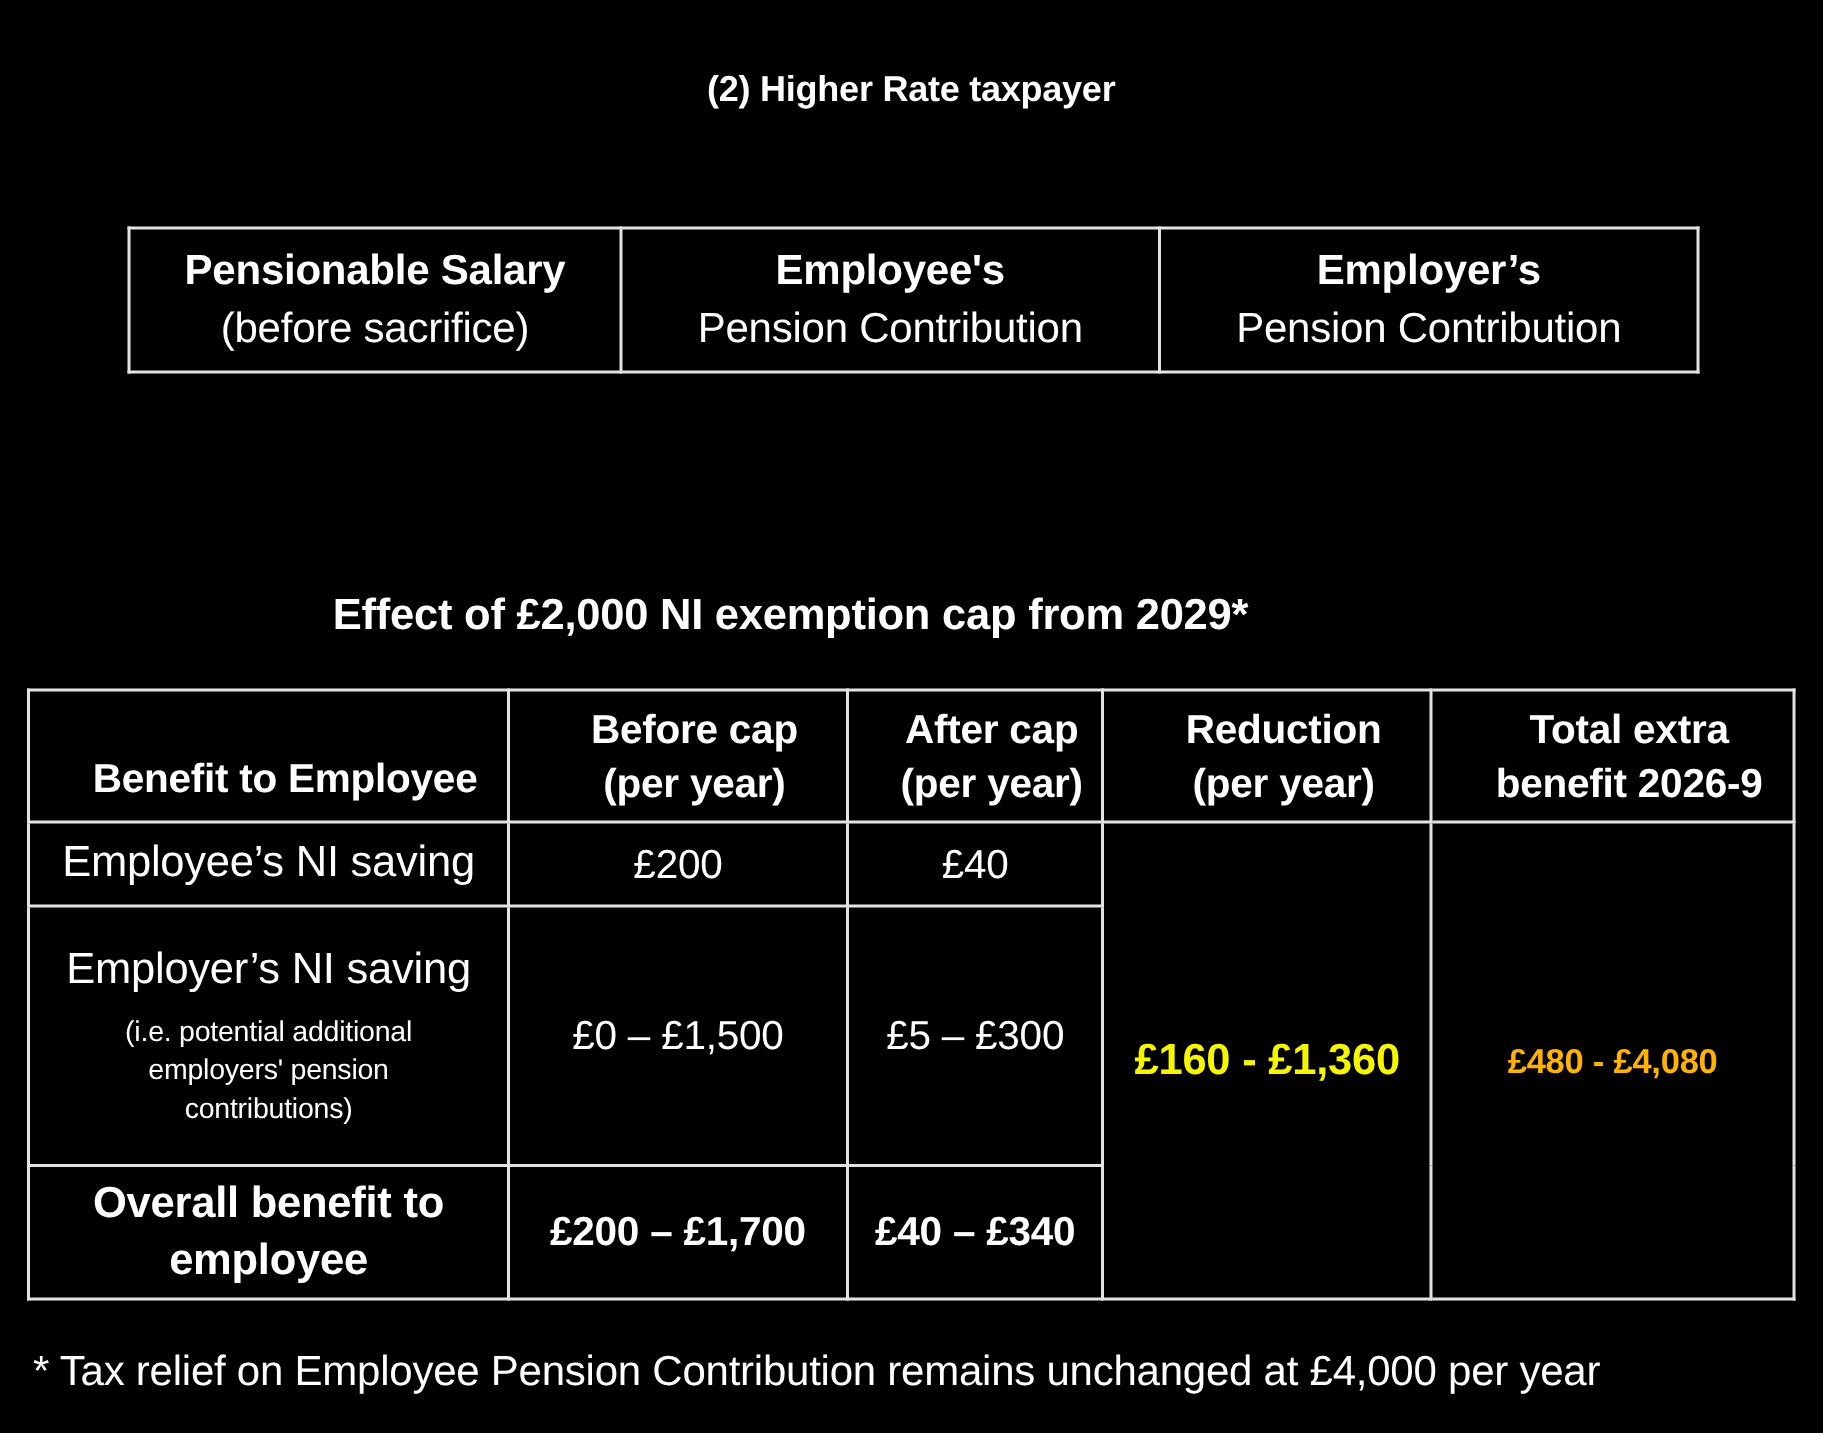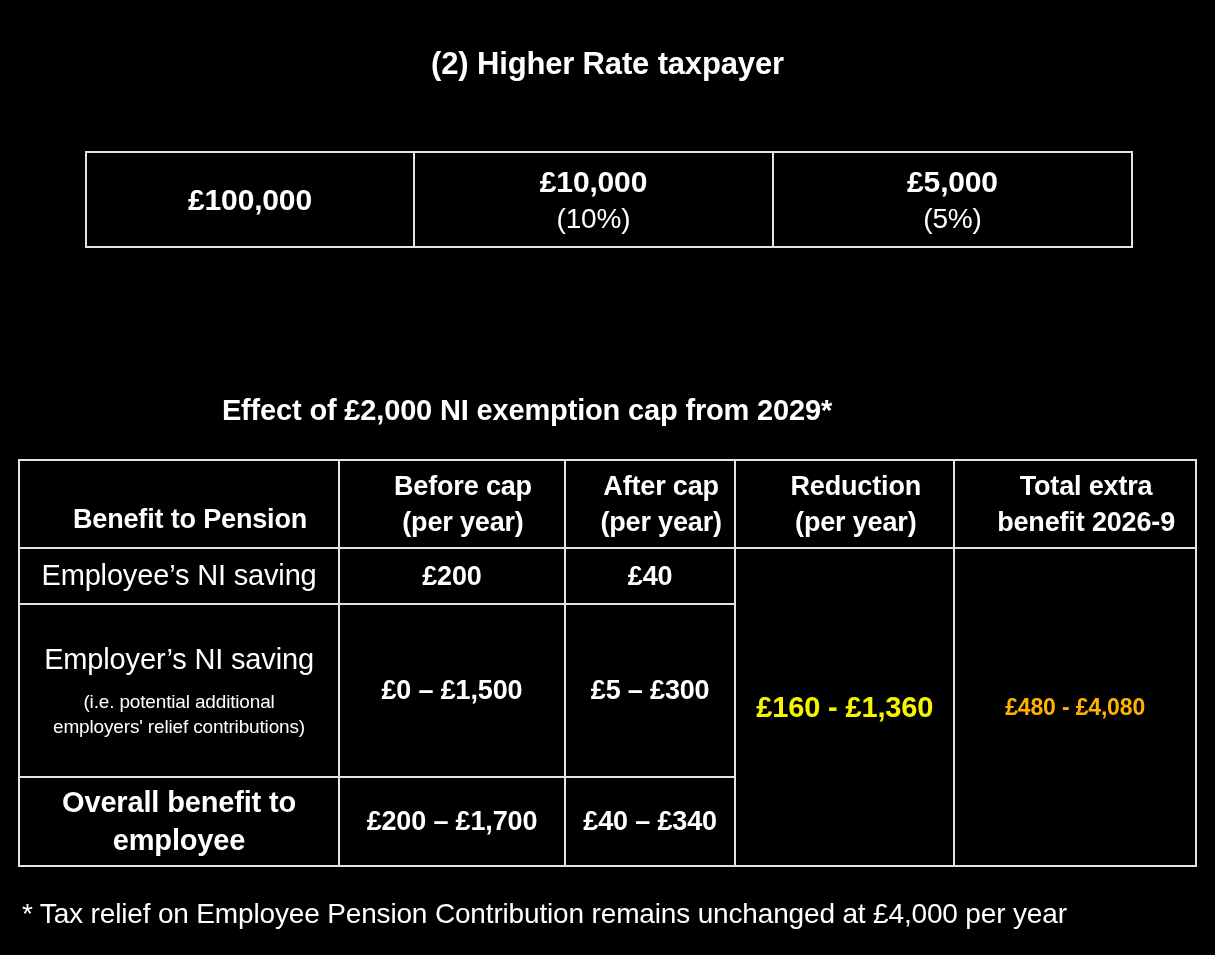--- a/index.html
+++ b/index.html
@@ -10,21 +10,21 @@
     color:#ffffff;
     font-family:"Liberation Sans","DejaVu Sans",sans-serif;
     letter-spacing:-0.01em;
     overflow:hidden;
   }
   .abs { position:absolute; }
 
   #main-title {
     top:46px; left:0; width:1215px;
     text-align:center;
-    font-size:31px; font-weight:700;
+    font-size:24px; font-weight:700;
   }
   #section-title {
     top:394px; left:0; width:1054px;
     text-align:center;
     font-size:29px; font-weight:700;
   }
   #footnote {
     top:898px; left:22px;
     font-size:28px; font-weight:400;
   }
@@ -48,21 +48,21 @@
   
   #benefit-table-wrap { left:18px; top:459px; }
   #benefit-table { width:1179px; }
   .t2-head { font-size:27px; font-weight:700; line-height:1.35;padding-left:28px; }
   .benefit-head-cell { vertical-align:bottom; padding-bottom:10px; }
   .t2-label { font-size:29px; font-weight:400; line-height:1.3; }
   .t2-note  {
     font-size:19px; font-weight:400; line-height:1.36;
     max-width:252px; margin:10px auto 0;
   }
-  .t2-value { font-size:27px; font-weight:700; }
+  .t2-value { font-size:27px; font-weight:400; }
   .t2-bold, .t2-bold .t2-label, td.t2-bold { font-weight:700;border-radius:28px; }
   .overall-label { font-weight:700; max-width:272px; margin:0 auto; }
   .reduction-cell {
     color:var(--reduction-highlight, #f5f500);
     font-size:29px; font-weight:700;margin-top:28px;
   }
   .total-extra-cell {
     color:var(--total-extra-highlight, #ffb300);
     font-size:23px; font-weight:700;
   }
@@ -73,52 +73,53 @@
 <div class="abs" id="main-title">(2) Higher Rate taxpayer</div>
 
 <div class="abs" id="salary-table-wrap">
   <table id="salary-table">
     <colgroup>
       <col style="width:328px">
         <col style="width:359px">
         <col style="width:359px">
     </colgroup>
     <tbody>
-    <tr style="height:95px">
+        <tr style="height:96px">
       <td>
-        <div class="t1-value">£100,000</div>
+        <div class="t1-head-main">Pensionable Salary</div>
+        <div class="t1-head-sub">(before sacrifice)</div>
       </td>
       <td>
-        <div class="t1-value">£10,000</div>
-        <div class="t1-value-note">(10%)</div>
+        <div class="t1-head-main">Employee's</div>
+        <div class="t1-head-sub">Pension Contribution</div>
       </td>
       <td>
-        <div class="t1-value">£5,000</div>
-        <div class="t1-value-note">(5%)</div>
+        <div class="t1-head-main">Employer’s</div>
+        <div class="t1-head-sub">Pension Contribution</div>
       </td>
     </tr>
   </tbody>
     </table>
 </div>
 
 <div class="abs" id="section-title">Effect of £2,000 NI exemption cap from 2029*</div>
 
 <div class="abs" id="benefit-table-wrap">
   <table id="benefit-table">
     <colgroup>
       <col style="width:319px">
         <col style="width:225px">
         <col style="width:170px">
         <col style="width:218px">
         <col style="width:241px">
     </colgroup>
     <tbody>
         <tr style="height:88px">
       <td class="benefit-head-cell t2-head">
-        <span>Benefit to Pension</span>
+        <span>Benefit to Employee</span>
       </td>
       <td class="t2-head">
         <div>Before cap</div>
         <div>(per year)</div>
       </td>
       <td class="t2-head">
         <div>After cap</div>
         <div>(per year)</div>
       </td>
       <td class="t2-head">
@@ -137,21 +138,21 @@
       <td rowspan="3" class="reduction-cell">
         <span>£160 - £1,360</span>
       </td>
       <td rowspan="3" class="total-extra-cell">
         <span>£480 - £4,080</span>
       </td>
     </tr>
     <tr style="height:173px">
       <td>
         <div class="t2-label">Employer’s NI saving</div>
-        <div class="t2-note">(i.e. potential additional employers' relief contributions)</div>
+        <div class="t2-note">(i.e. potential additional employers' pension contributions)</div>
       </td>
       <td class="t2-value">£0 – £1,500</td>
       <td class="t2-value">£5 – £300</td>
     </tr>
     <tr style="height:89px">
       <td>
         <div class="t2-label overall-label">Overall benefit to employee</div>
       </td>
       <td class="t2-value t2-bold">£200 – £1,700</td>
       <td class="t2-value t2-bold">£40 – £340</td>

